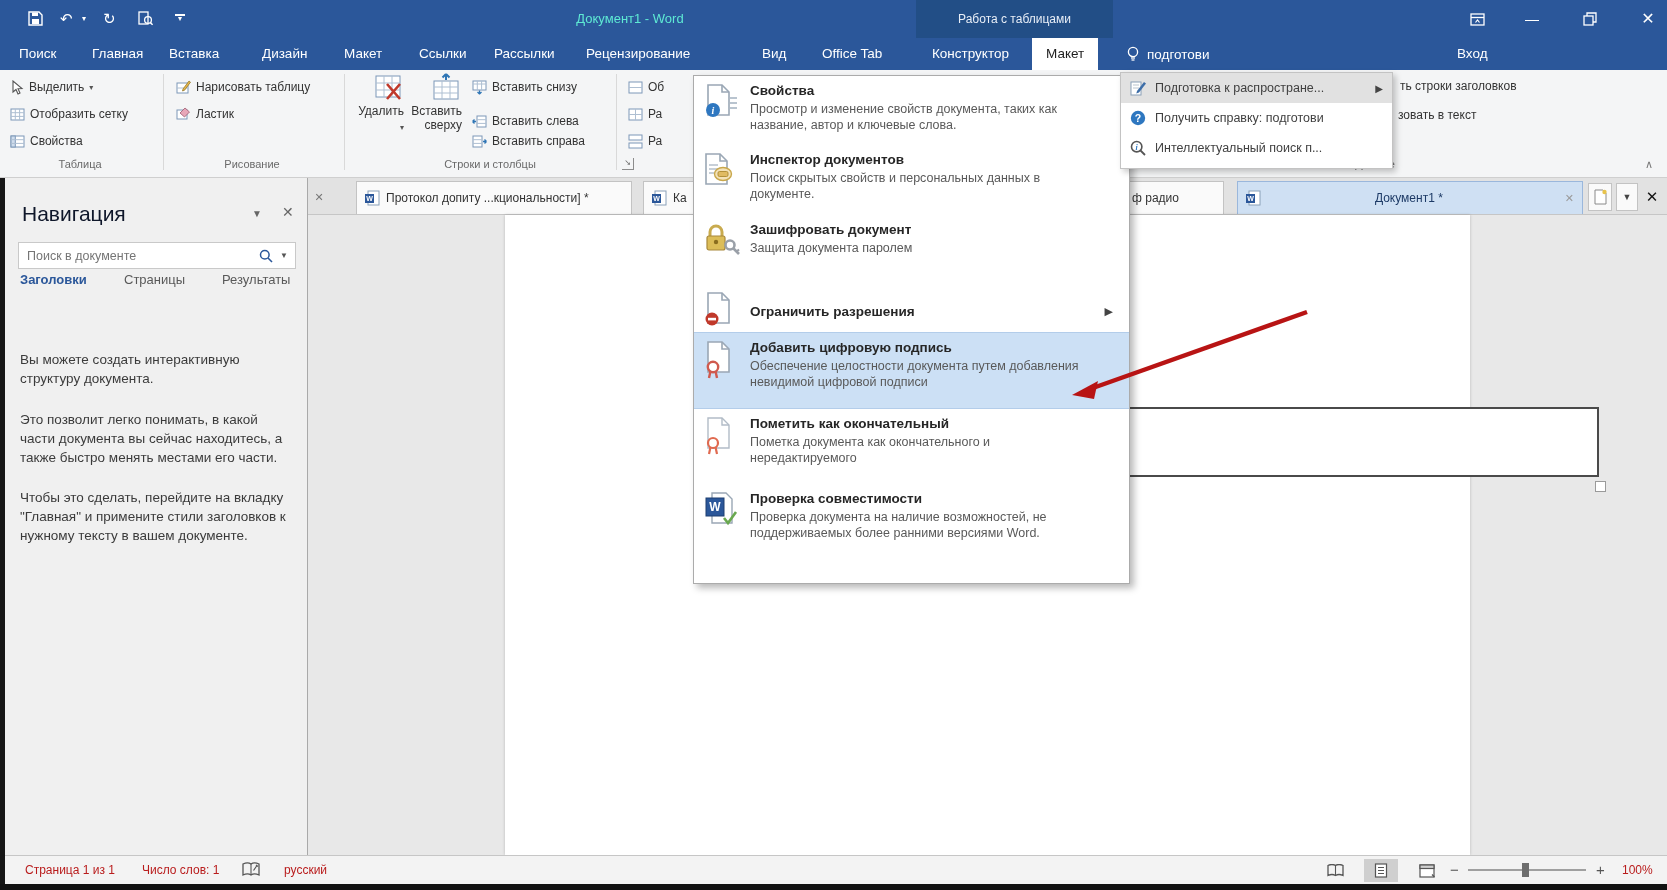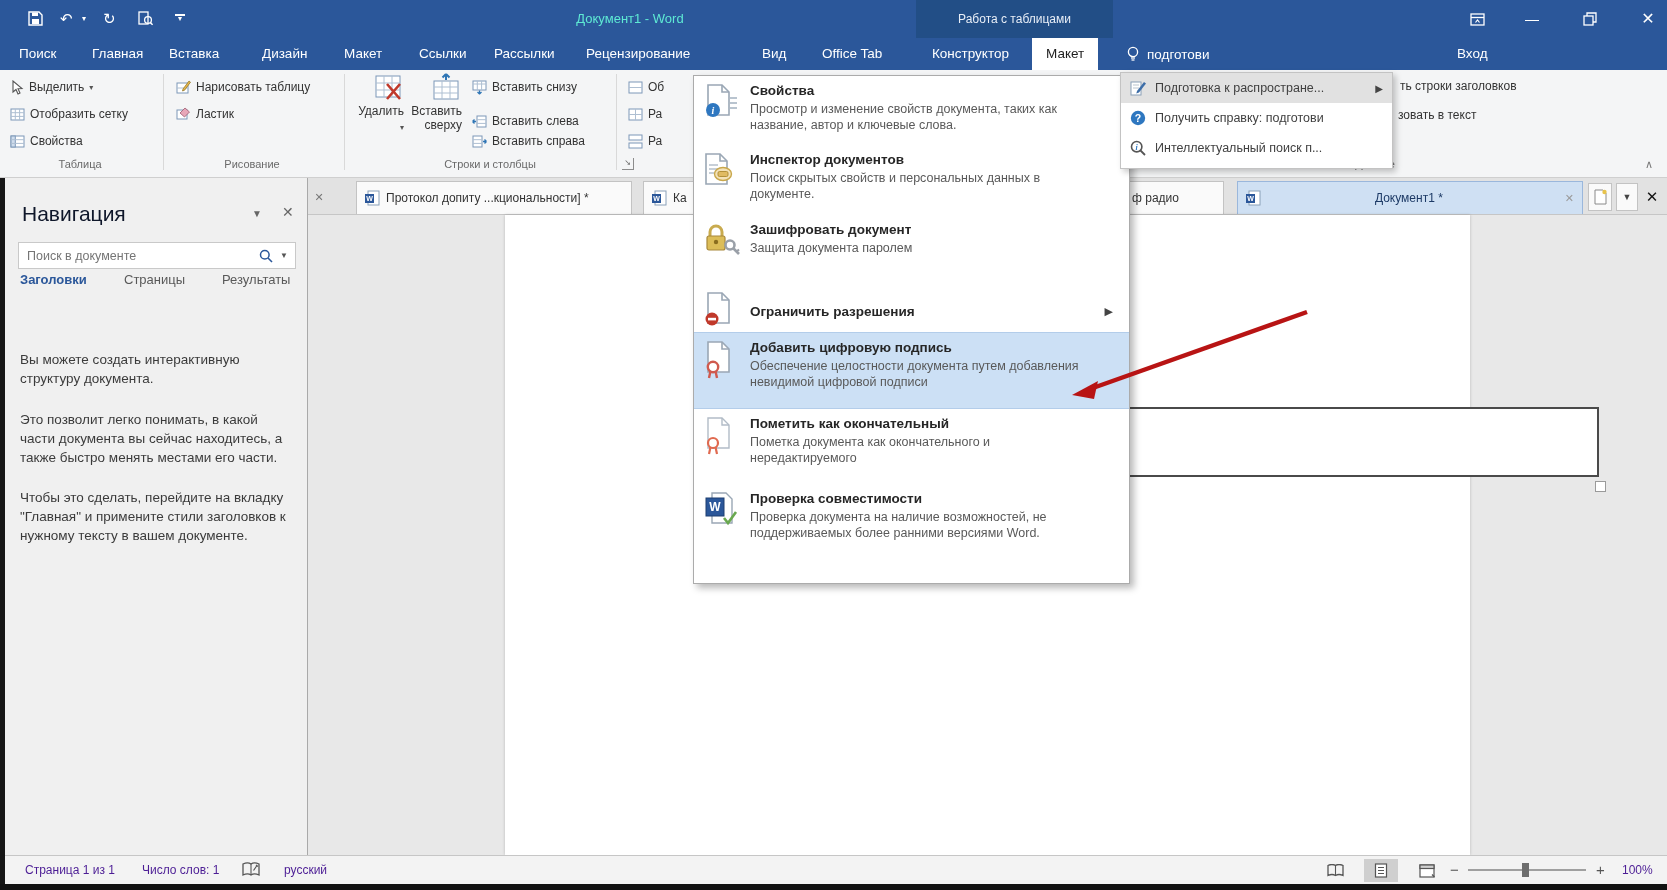--- a/index.html
+++ b/index.html
@@ -72,21 +72,21 @@
   .pspacer{height:14px;}
 
   
   #tellmenu{left:1120px;top:72px;width:273px;height:97px;background:#fff;border:1px solid #c3c3c3;box-shadow:3px 3px 6px rgba(0,0,0,.22);z-index:11;}
   .tmitem{height:30px;display:flex;align-items:center;gap:9px;padding:0 9px;font-size:12.5px;color:#404040;cursor:pointer;white-space:nowrap;overflow:hidden;}
   .tmitem.hl{background:#e1e1e1;}
   .tmitem .subarr2{margin-left:auto;color:#444;font-size:10px;}
 
   
   #statusbar{left:0;top:855px;width:1667px;height:29px;background:#f3f3f3;border-top:1px solid #c6c6c6;}
-  .stxt{position:absolute;top:0;font-size:12px;color:#4c1d95;line-height:28px;cursor:pointer;white-space:nowrap;}
+  .stxt{position:absolute;top:0;font-size:12px;color:#b91c1c;line-height:28px;cursor:pointer;white-space:nowrap;}
   .viewbtn{position:absolute;top:3px;width:34px;height:23px;display:flex;align-items:center;justify-content:center;cursor:pointer;}
   .viewbtn.active{background:#cfcfcf;}
   #zoomtrack{position:absolute;left:1468px;top:13px;width:118px;height:2px;background:#a0a0a0;cursor:pointer;}
   #zoomthumb{position:absolute;left:1522px;top:7px;width:7px;height:14px;background:#6e6e6e;cursor:ew-resize;}
   .zoomsign{position:absolute;top:0;font-size:15px;color:#555;line-height:28px;cursor:pointer;}
 
   #bottomstrip{left:0;top:884px;width:1667px;height:6px;background:#121212;}
   #leftstrip{left:0;top:178px;width:5px;height:706px;background:#161616;z-index:30;}
 
   #arrowsvg{left:0;top:0;width:1667px;height:890px;z-index:20;pointer-events:none;}

